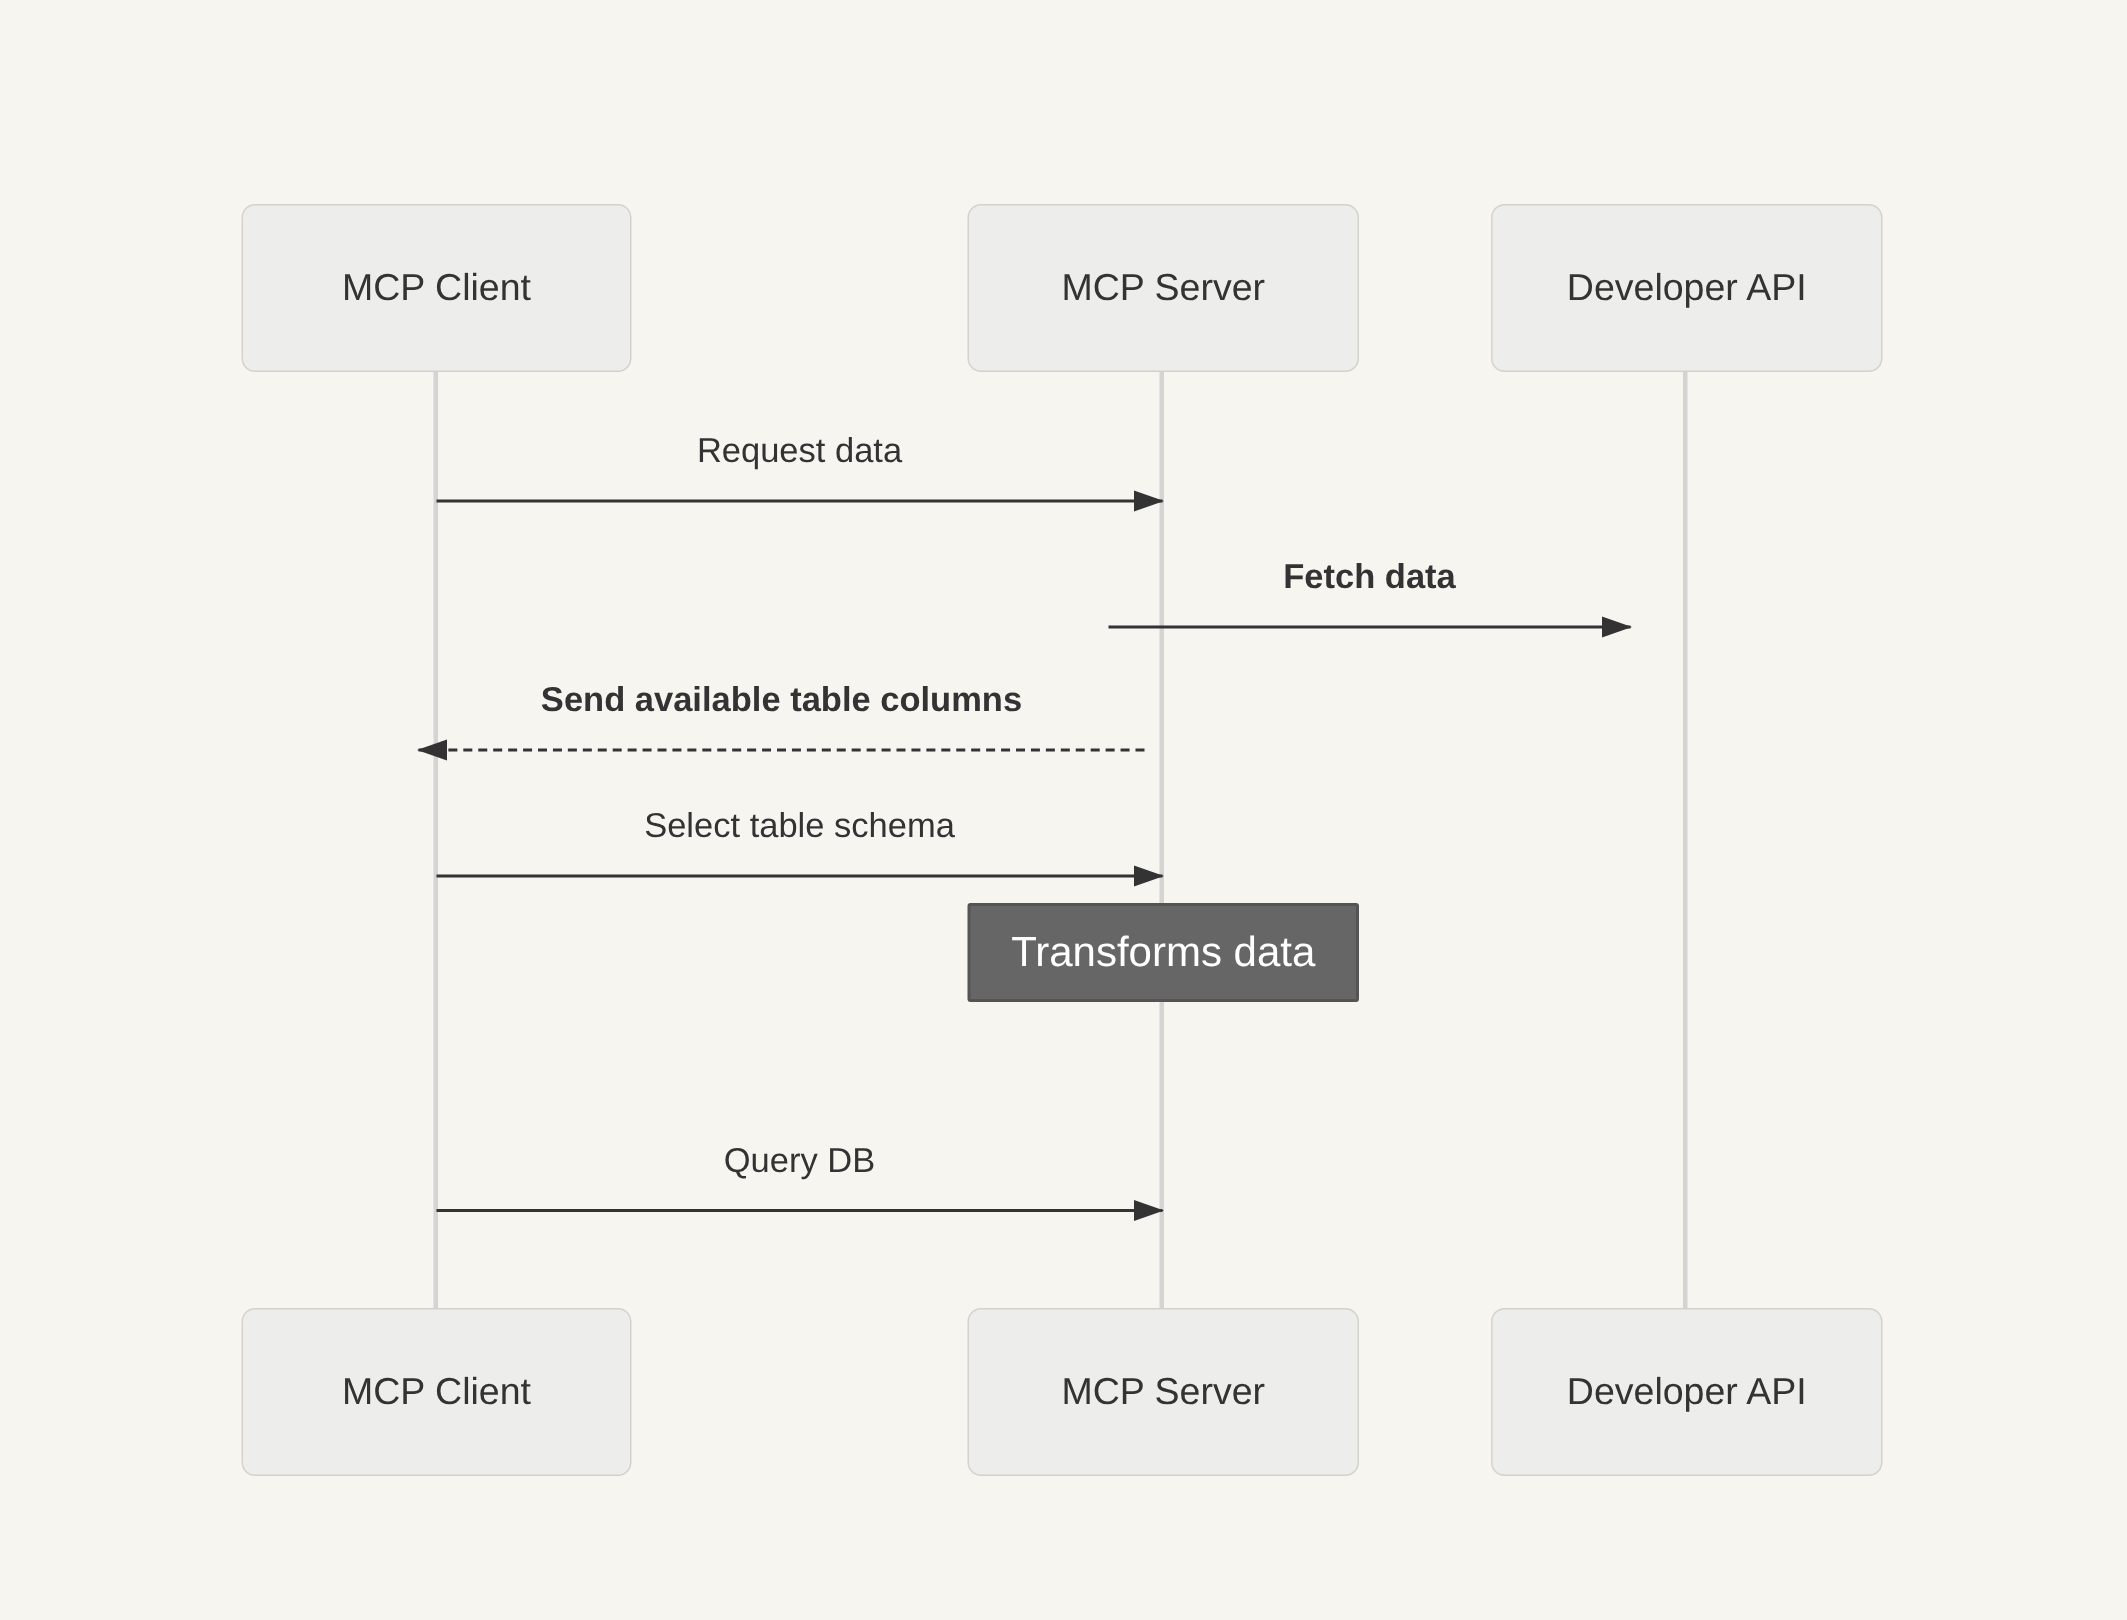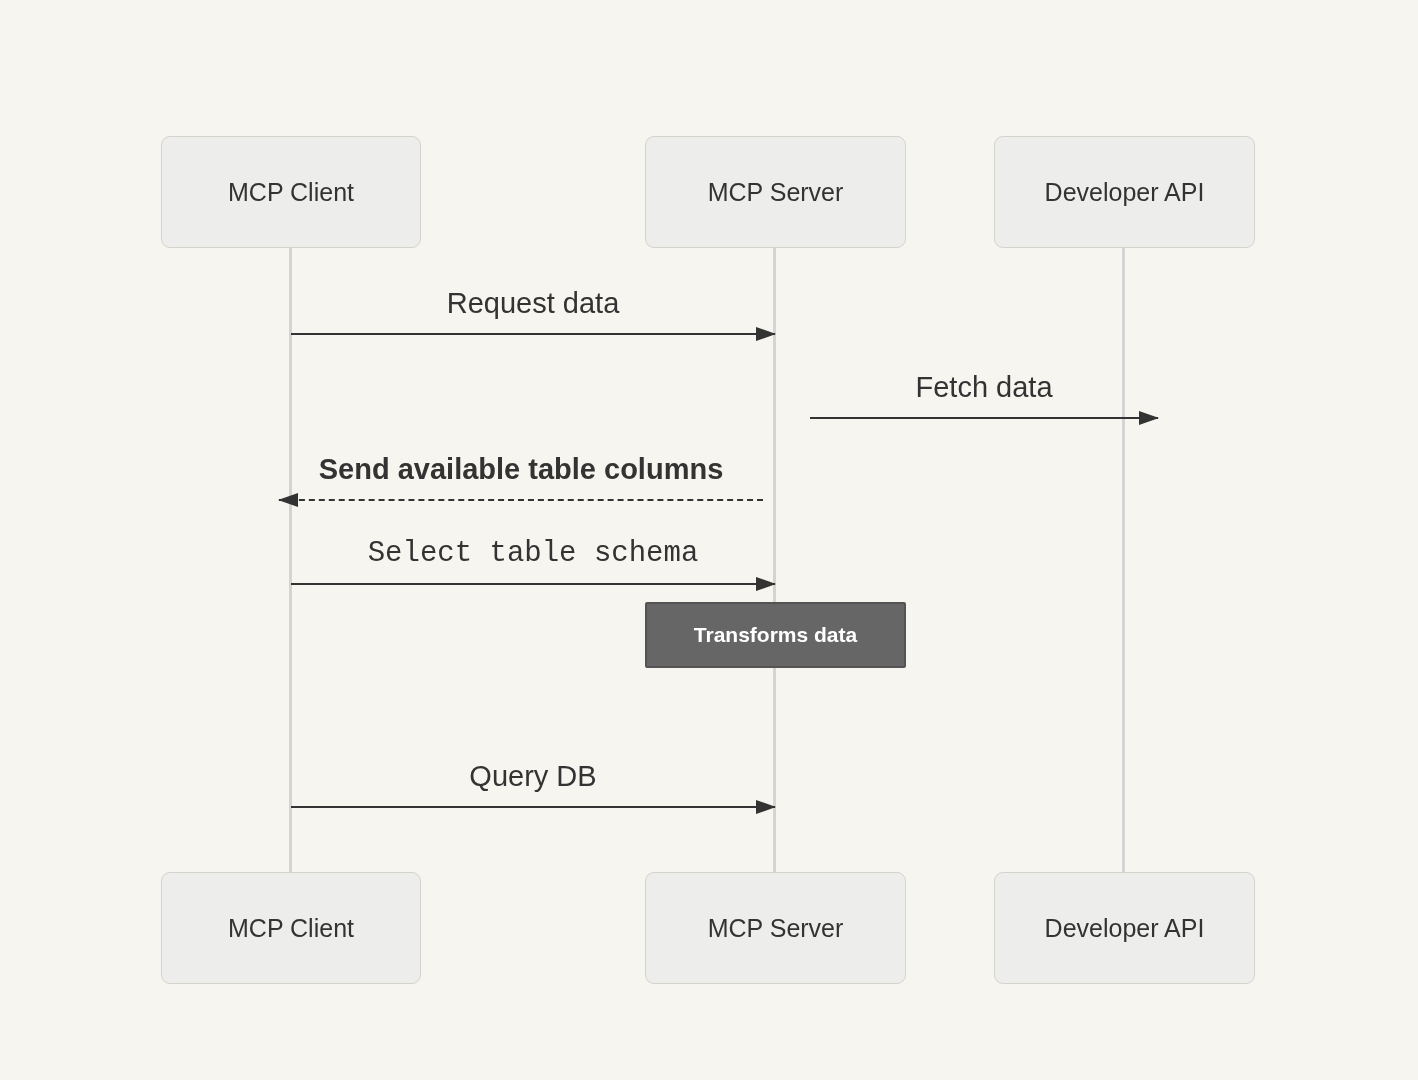--- a/index.html
+++ b/index.html
@@ -43,21 +43,21 @@
   
   .message {
     position: absolute;
     height: 50px;
   }
   .msg-label {
     position: absolute;
     left: 50%;
     transform: translateX(-50%);
     top: 2px;
-    font-size: 29px;
+    font-size: 23px;
     color: var(--text, #333333);
     white-space: nowrap;
   }
   .msg-line {
     position: absolute;
     left: 0;
     right: 0;
     top: 48px;
     height: 0;
     border-top: 2px solid var(--line, #333333);
@@ -84,24 +84,23 @@
 
   
   .note-box {
     position: absolute;
     background: var(--note_fill, #666666);
     border: 2px solid var(--note_border, #545454);
     border-radius: 2px;
     display: flex;
     align-items: center;
     justify-content: center;
-    font-size: 21px;
+    font-size: 28px;
     color: var(--note_text, #ffffff);
     white-space: nowrap;
-    font-weight: bold;
   }
 </style>
 </head>
 <body>
 
 <div class="canvas">
 
   <div class="lifeline" style="left: 289px;"></div>
   <div class="lifeline" style="left: 773px;"></div>
   <div class="lifeline" style="left: 1122px;"></div>
@@ -109,33 +108,33 @@
   <div class="actor-box" style="left: 161px; top: 136px; width: 260px;">MCP Client</div>
   <div class="actor-box" style="left: 645px; top: 136px; width: 261px;">MCP Server</div>
   <div class="actor-box" style="left: 994px; top: 136px; width: 261px;">Developer API</div>
 
   <div class="message" style="left: 291px; top: 285px; width: 484px;">
     <div class="msg-label">Request data</div>
     <div class="msg-line"></div>
     <div class="arrowhead right"></div>
   </div>
 
-  <div class="message" style="left: 810px; top: 369px; width: 348px;">
+  <div class="message" style="left: 739px; top: 369px; width: 348px; font-weight: bold;">
     <div class="msg-label">Fetch data</div>
     <div class="msg-line"></div>
     <div class="arrowhead right"></div>
   </div>
 
   <div class="message" style="left: 279px; top: 451px; width: 484px; font-weight: bold;">
     <div class="msg-label">Send available table columns</div>
     <div class="msg-line dashed"></div>
     <div class="arrowhead left"></div>
   </div>
 
-  <div class="message" style="left: 291px; top: 535px; width: 484px; font-family: Liberation Mono, monospace;">
+  <div class="message" style="left: 291px; top: 535px; width: 484px;">
     <div class="msg-label">Select table schema</div>
     <div class="msg-line"></div>
     <div class="arrowhead right"></div>
   </div>
 
   <div class="note-box" style="left: 645px; top: 602px; width: 261px; height: 66px;">Transforms data</div>
 
   <div class="message" style="left: 291px; top: 758px; width: 484px;">
     <div class="msg-label">Query DB</div>
     <div class="msg-line"></div>

